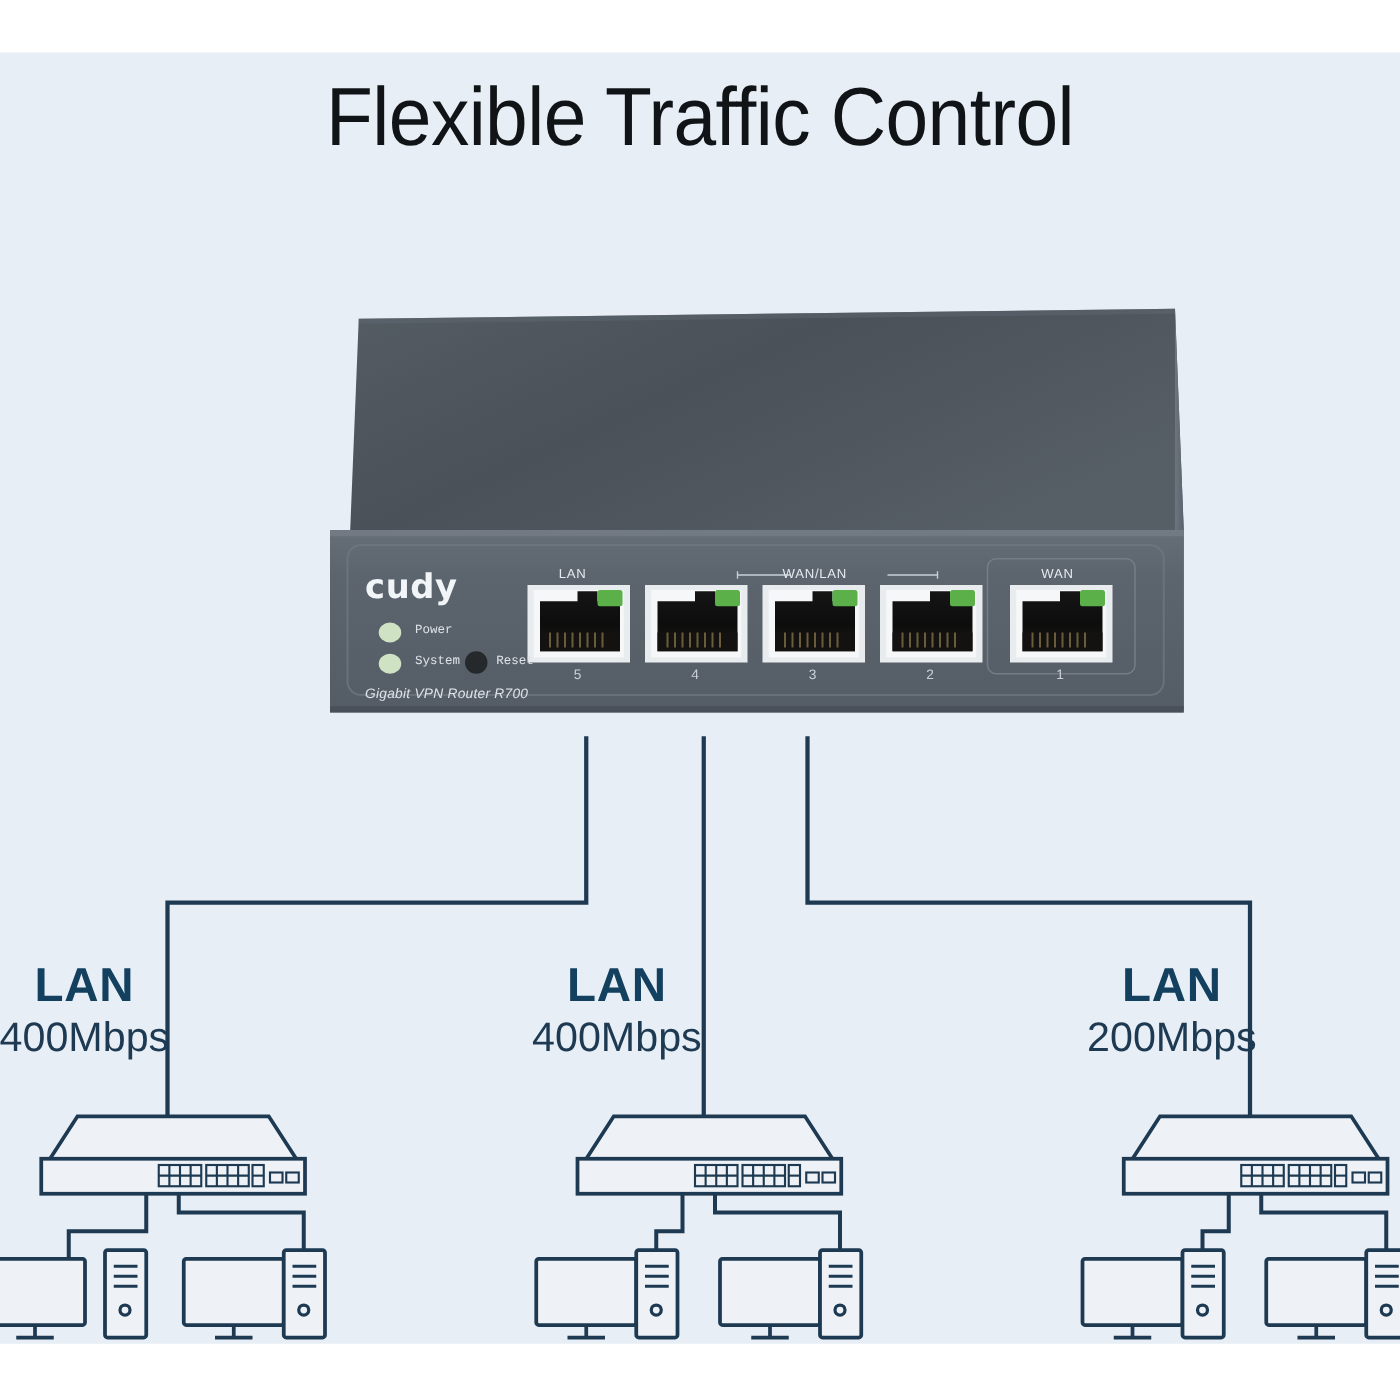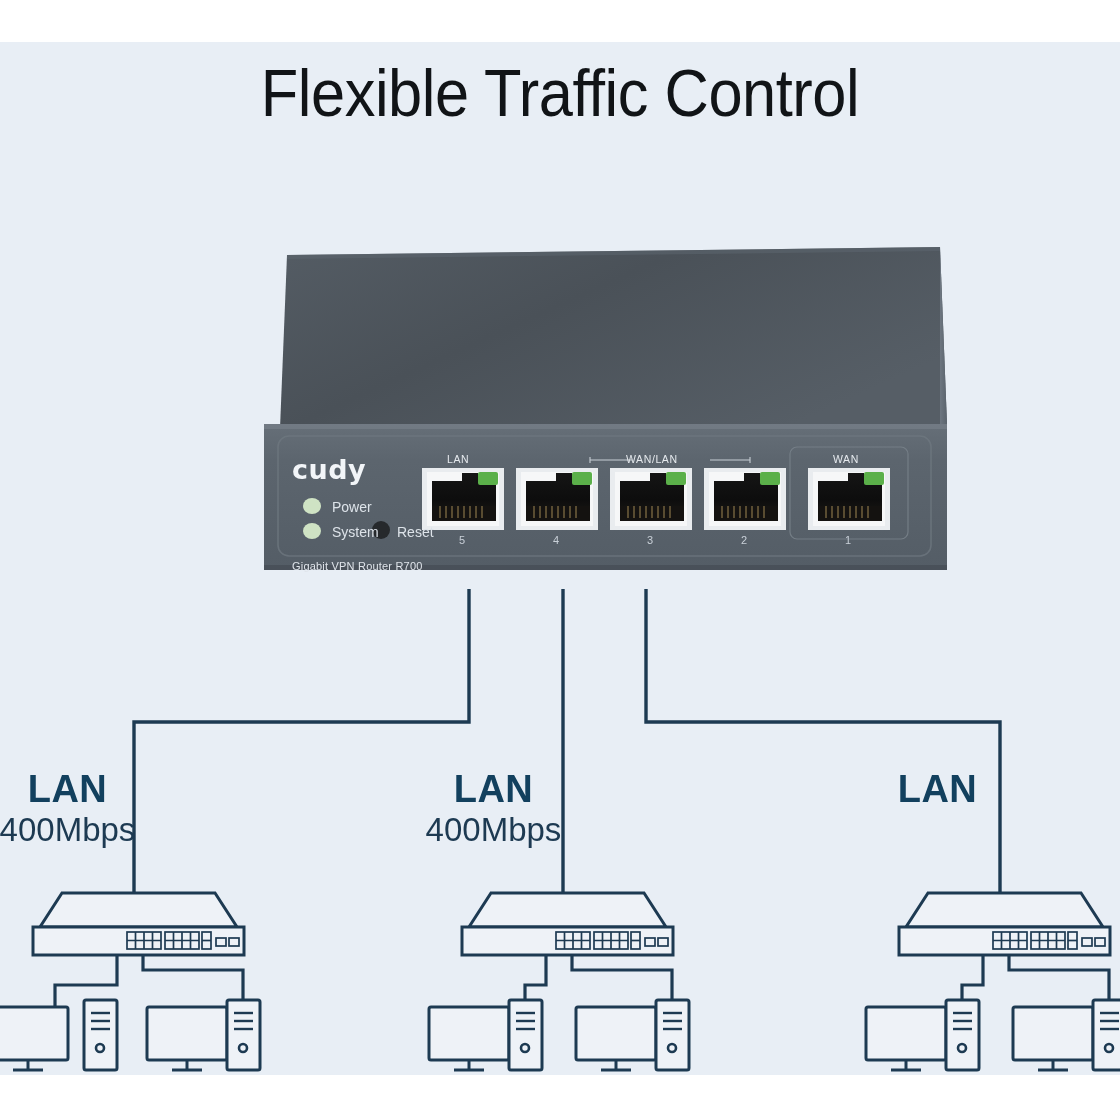--- a/index.html
+++ b/index.html
@@ -56,22 +56,22 @@
     letter-spacing:0.5px;
     font-family:"DejaVu Sans",sans-serif;
     white-space:nowrap;
   }
   .model{
     position:absolute;color:#dfe4ea;font-size:11px;white-space:nowrap;
     letter-spacing:.2px;
     font-family:"Liberation Sans","DejaVu Sans",sans-serif;
   }
   .led-text{
-    position:absolute;color:#dde3e9;font-size:14px;white-space:nowrap;
-    font-family:Liberation Sans, sans-serif;
+    position:absolute;color:#dde3e9;font-size:10px;white-space:nowrap;
+    font-family:Liberation Mono, monospace;
   }
 
   
   .diagram{position:absolute;left:0;top:0;width:1120px;height:1120px;}
 
   
   .lan-cap{position:absolute;text-align:center;white-space:nowrap;}
   .lan-cap .lan-word{
     display:block;
     font-size:38px;font-weight:bold;color:#12405e;line-height:42px;
@@ -235,21 +235,21 @@
       <ellipse cx="62" cy="268" rx="9" ry="8" fill="#cfe3c4"></ellipse>
       <ellipse cx="62" cy="293" rx="9" ry="8" fill="#cfe3c4"></ellipse>
 
       <circle cx="131" cy="292" r="9" fill="#26292c"></circle>
     </svg>
 
     <div class="brand" style="left:42px;top:216px;">cudy</div>
     <div class="led-text" style="left:82px;top:261px;">Power</div>
     <div class="led-text" style="left:82px;top:286px;text-align:center;">System</div>
     <div class="led-text" style="left:147px;top:286px;">Reset</div>
-    <div class="model" style="left:42px;top:322px;">Gigabit VPN Router  R700</div>
+    <div class="model" style="left:42px;top:311px;font-style:italic;">Gigabit VPN Router  R700</div>
 
     <div class="r-label" style="left:197px;top:215px;">LAN</div>
     <div class="r-label" style="left:376px;top:215px;">WAN/LAN</div>
     <div class="r-label" style="left:583px;top:215px;text-align:right;">WAN</div>
 
     <div class="r-portnum" style="left:209px;top:296px;">5</div>
     <div class="r-portnum" style="left:303px;top:296px;">4</div>
     <div class="r-portnum" style="left:397px;top:296px;">3</div>
     <div class="r-portnum" style="left:491px;top:296px;">2</div>
     <div class="r-portnum" style="left:595px;top:296px;">1</div>
@@ -420,15 +420,16 @@
   <div class="lan-cap" style="left:-10px;top:768px;width:155px;">
     <span class="lan-word">LAN</span>
     <span class="lan-speed">400Mbps</span>
   </div>
   <div class="lan-cap" style="left:416px;top:768px;width:155px;">
     <span class="lan-word">LAN</span>
     <span class="lan-speed">400Mbps</span>
   </div>
   <div class="lan-cap" style="left:860px;top:768px;width:155px;">
     <span class="lan-word">LAN</span>
+    <span class="lan-speed">200Mbps</span>
   </div>
 
 </div>
 
 </body></html>

